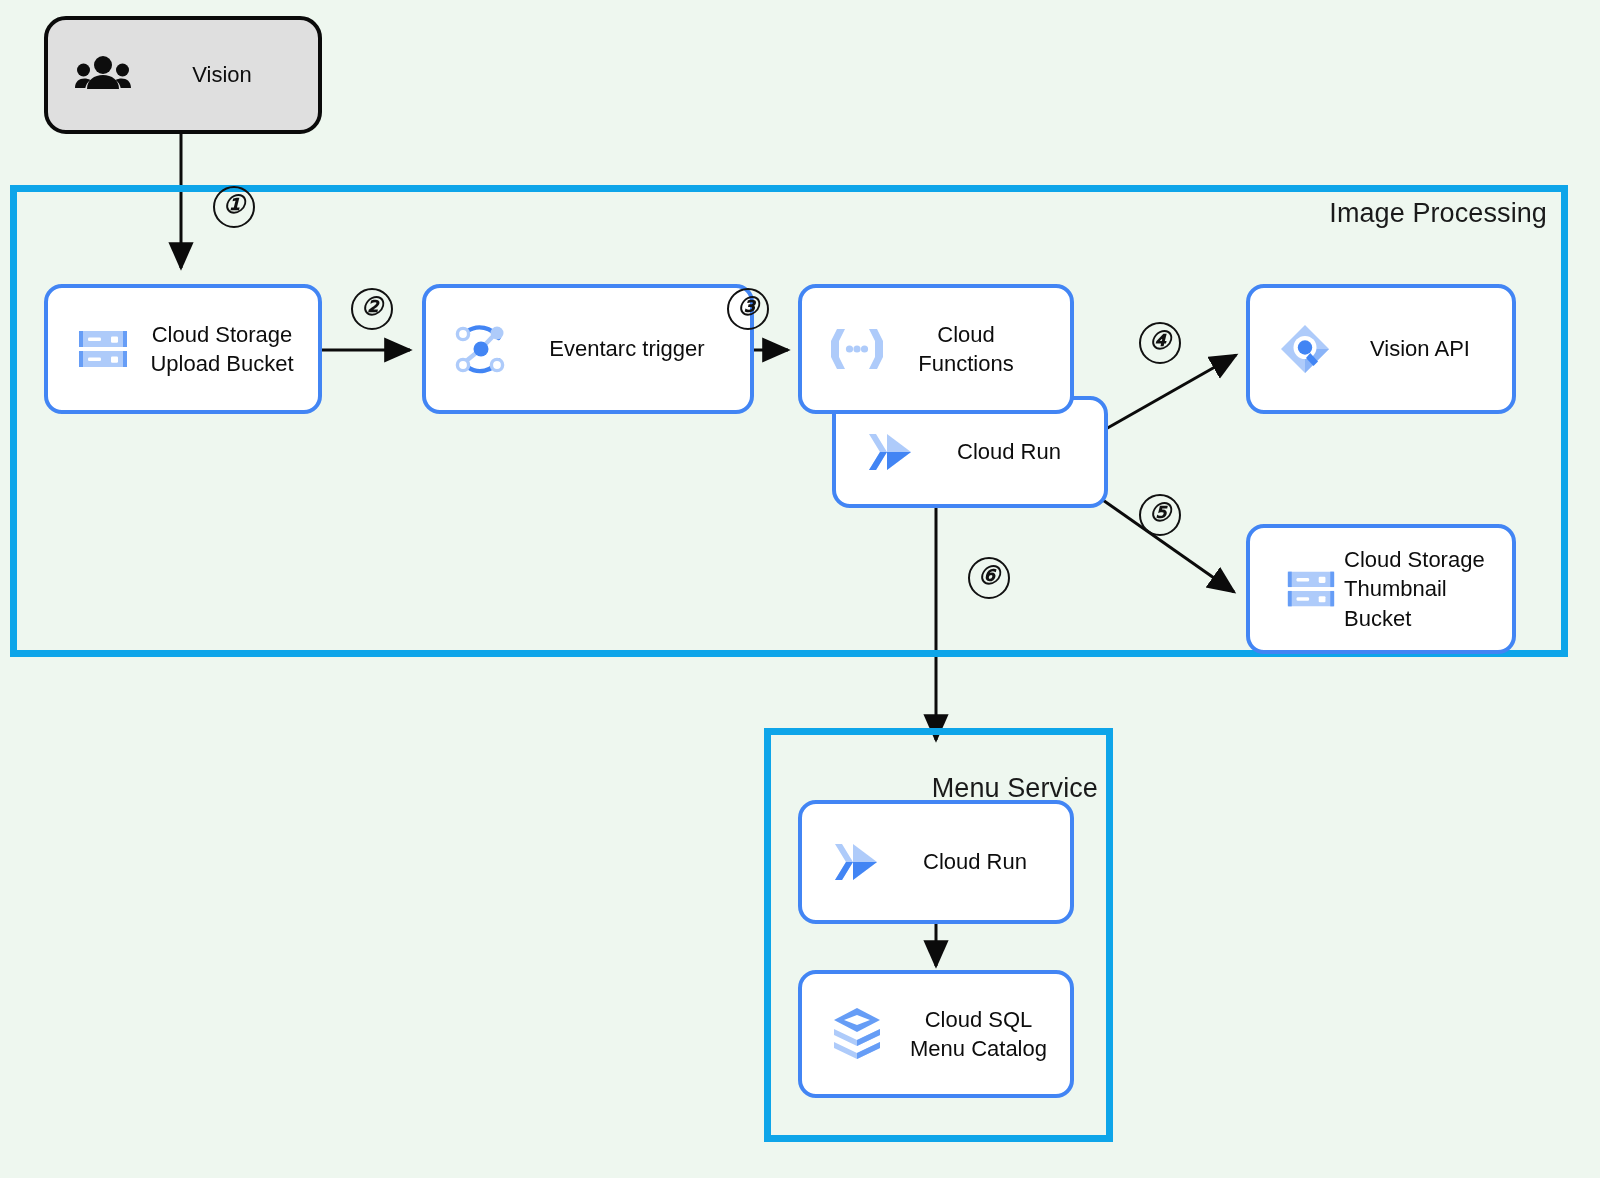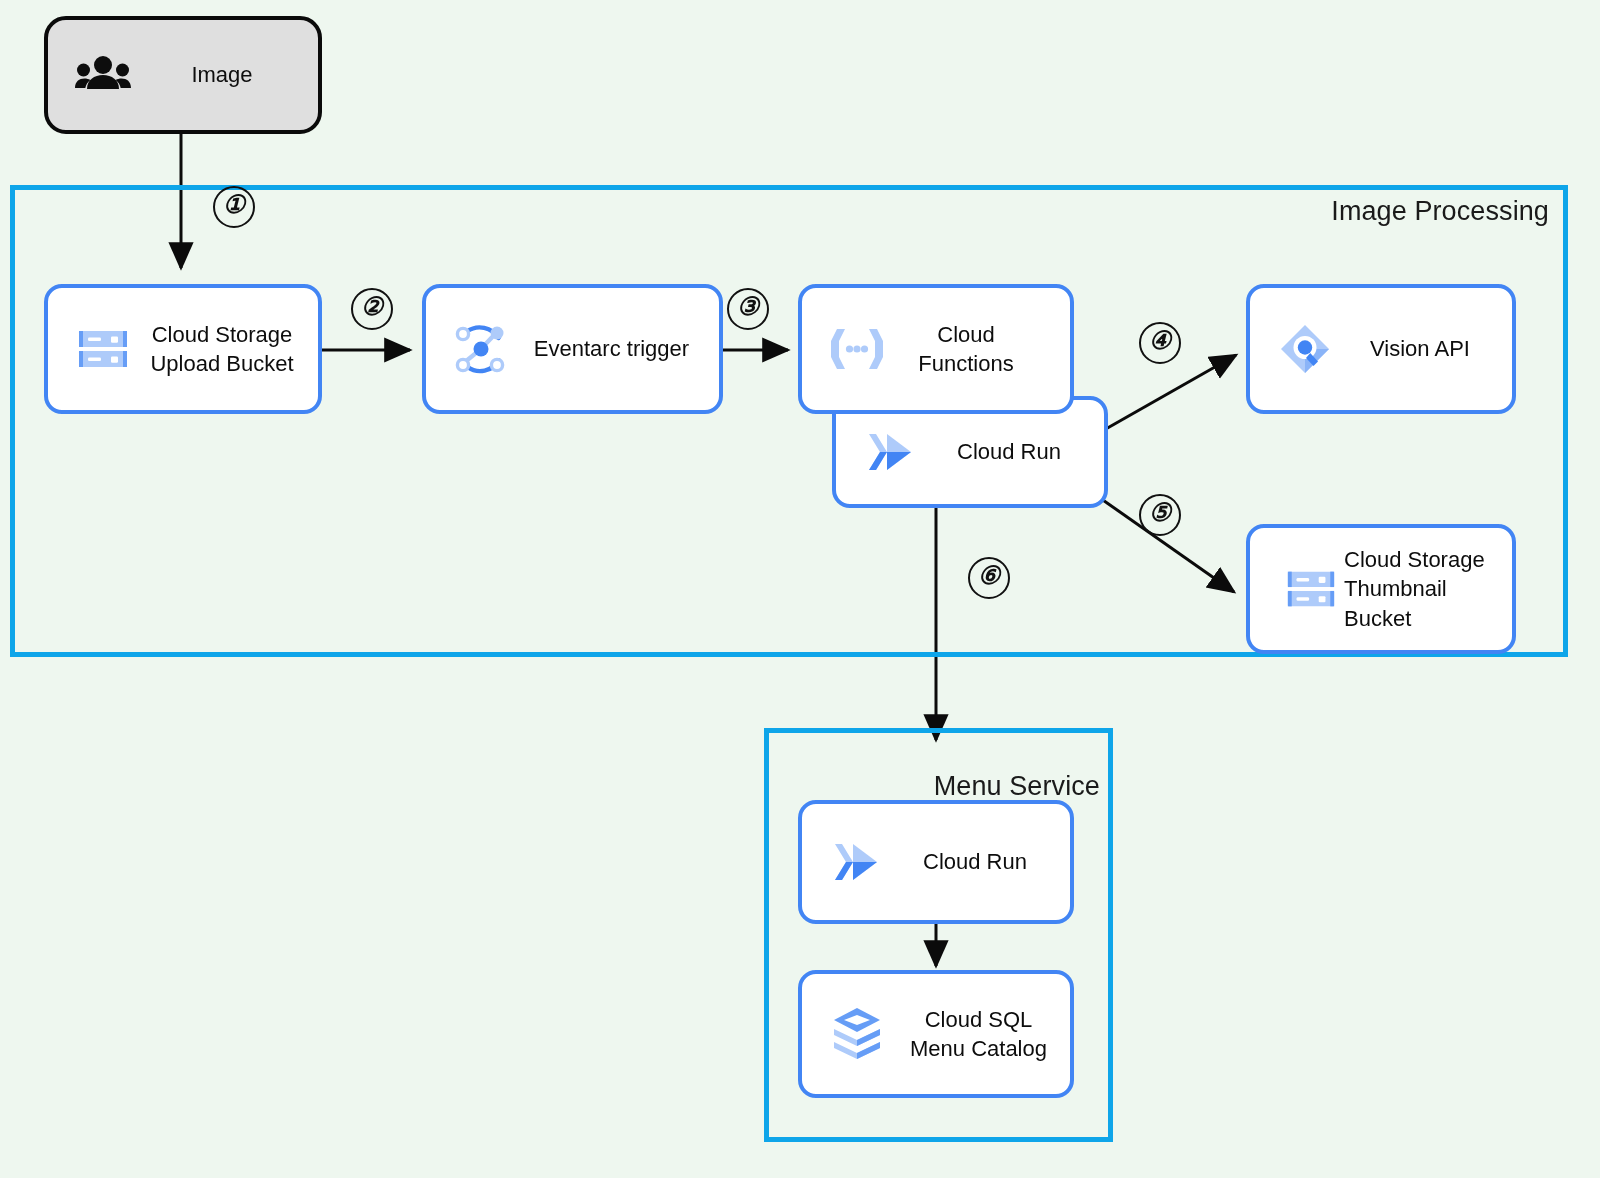--- a/index.html
+++ b/index.html
@@ -12,21 +12,21 @@
     width: 1600px;
     height: 1178px;
     background: #eef7ef;
     font-family: "Liberation Sans", sans-serif;
     overflow: hidden;
   }
 
   
   .group {
     position: absolute;
-    border: 5px solid #0ea5e9;
+    border: 7px solid #0ea5e9;
     background: transparent;
     box-sizing: border-box;
   }
   .group-title {
     position: absolute;
     top: 6px;
     right: 14px;
     font-size: 27px;
     color: #1a1a1a;
     white-space: nowrap;
@@ -140,21 +140,21 @@
     <span class="icon-slot">
       <svg width="56" height="40" viewBox="0 0 56 40" xmlns="http://www.w3.org/2000/svg">
         <circle cx="28" cy="10" r="9" fill="#0d0d0d"></circle>
         <path d="M12 34c0-9 7.2-14 16-14s16 5 16 14z" fill="#0d0d0d"></path>
         <circle cx="8.5" cy="15" r="6.5" fill="#0d0d0d"></circle>
         <path d="M0 33c0-6.5 4.2-9.5 9.5-9.5 2.2 0 4.2.5 5.8 1.5-2.6 2-4.4 4.8-5 8z" fill="#0d0d0d"></path>
         <circle cx="47.5" cy="15" r="6.5" fill="#0d0d0d"></circle>
         <path d="M56 33c0-6.5-4.2-9.5-9.5-9.5-2.2 0-4.2.5-5.8 1.5 2.6 2 4.4 4.8 5 8z" fill="#0d0d0d"></path>
       </svg>
     </span>
-    <span class="node-label">Image</span>
+    <span class="node-label">Vision</span>
   </div>
 
   <div class="node" style="left:44px; top:284px; width:278px; height:130px;">
     <span class="icon-slot">
       <svg width="56" height="48" viewBox="0 0 56 48" xmlns="http://www.w3.org/2000/svg">
         <rect x="4" y="6" width="48" height="16" rx="1.5" fill="#aecbfa"></rect>
         <rect x="4" y="6" width="4" height="16" fill="#669df6"></rect>
         <rect x="48" y="6" width="4" height="16" fill="#669df6"></rect>
         <rect x="13" y="12.5" width="13" height="3.6" rx="1.3" fill="#ffffff"></rect>
         <rect x="36" y="11.4" width="7" height="6.4" rx="1.2" fill="#ffffff"></rect>
@@ -162,21 +162,21 @@
         <rect x="4" y="26" width="4" height="16" fill="#669df6"></rect>
         <rect x="48" y="26" width="4" height="16" fill="#669df6"></rect>
         <rect x="13" y="32.5" width="13" height="3.6" rx="1.3" fill="#ffffff"></rect>
         <rect x="36" y="31.4" width="7" height="6.4" rx="1.2" fill="#ffffff"></rect>
       </svg>
     </span>
     <span class="node-label">Cloud Storage
 Upload Bucket</span>
   </div>
 
-  <div class="node" style="left:422px; top:284px; width:301px; height:130px;align-items:center;">
+  <div class="node" style="left:422px; top:284px; width:332px; height:130px;align-items:center;">
     <span class="icon-slot">
       <svg width="58" height="58" viewBox="0 0 58 58" xmlns="http://www.w3.org/2000/svg">
         <path d="M15 11.5A22 22 0 0 1 46.5 18" stroke="#4285f4" stroke-width="4.4" fill="none" stroke-linecap="round"></path>
         <path d="M47 40.5A22 22 0 0 1 15.5 47" stroke="#4285f4" stroke-width="4.4" fill="none" stroke-linecap="round"></path>
         <path d="M10.5 44 L29 29 L44 13" stroke="#aecbfa" stroke-width="4.4" fill="none" stroke-linecap="round"></path>
         <circle cx="29" cy="29" r="7.5" fill="#4285f4"></circle>
         <circle cx="45" cy="13" r="6.5" fill="#aecbfa"></circle>
         <circle cx="11" cy="14" r="5.6" fill="#ffffff" stroke="#aecbfa" stroke-width="3.4"></circle>
         <circle cx="11" cy="45" r="5.6" fill="#ffffff" stroke="#aecbfa" stroke-width="3.4"></circle>
         <circle cx="45" cy="45" r="5.6" fill="#ffffff" stroke="#aecbfa" stroke-width="3.4"></circle>

